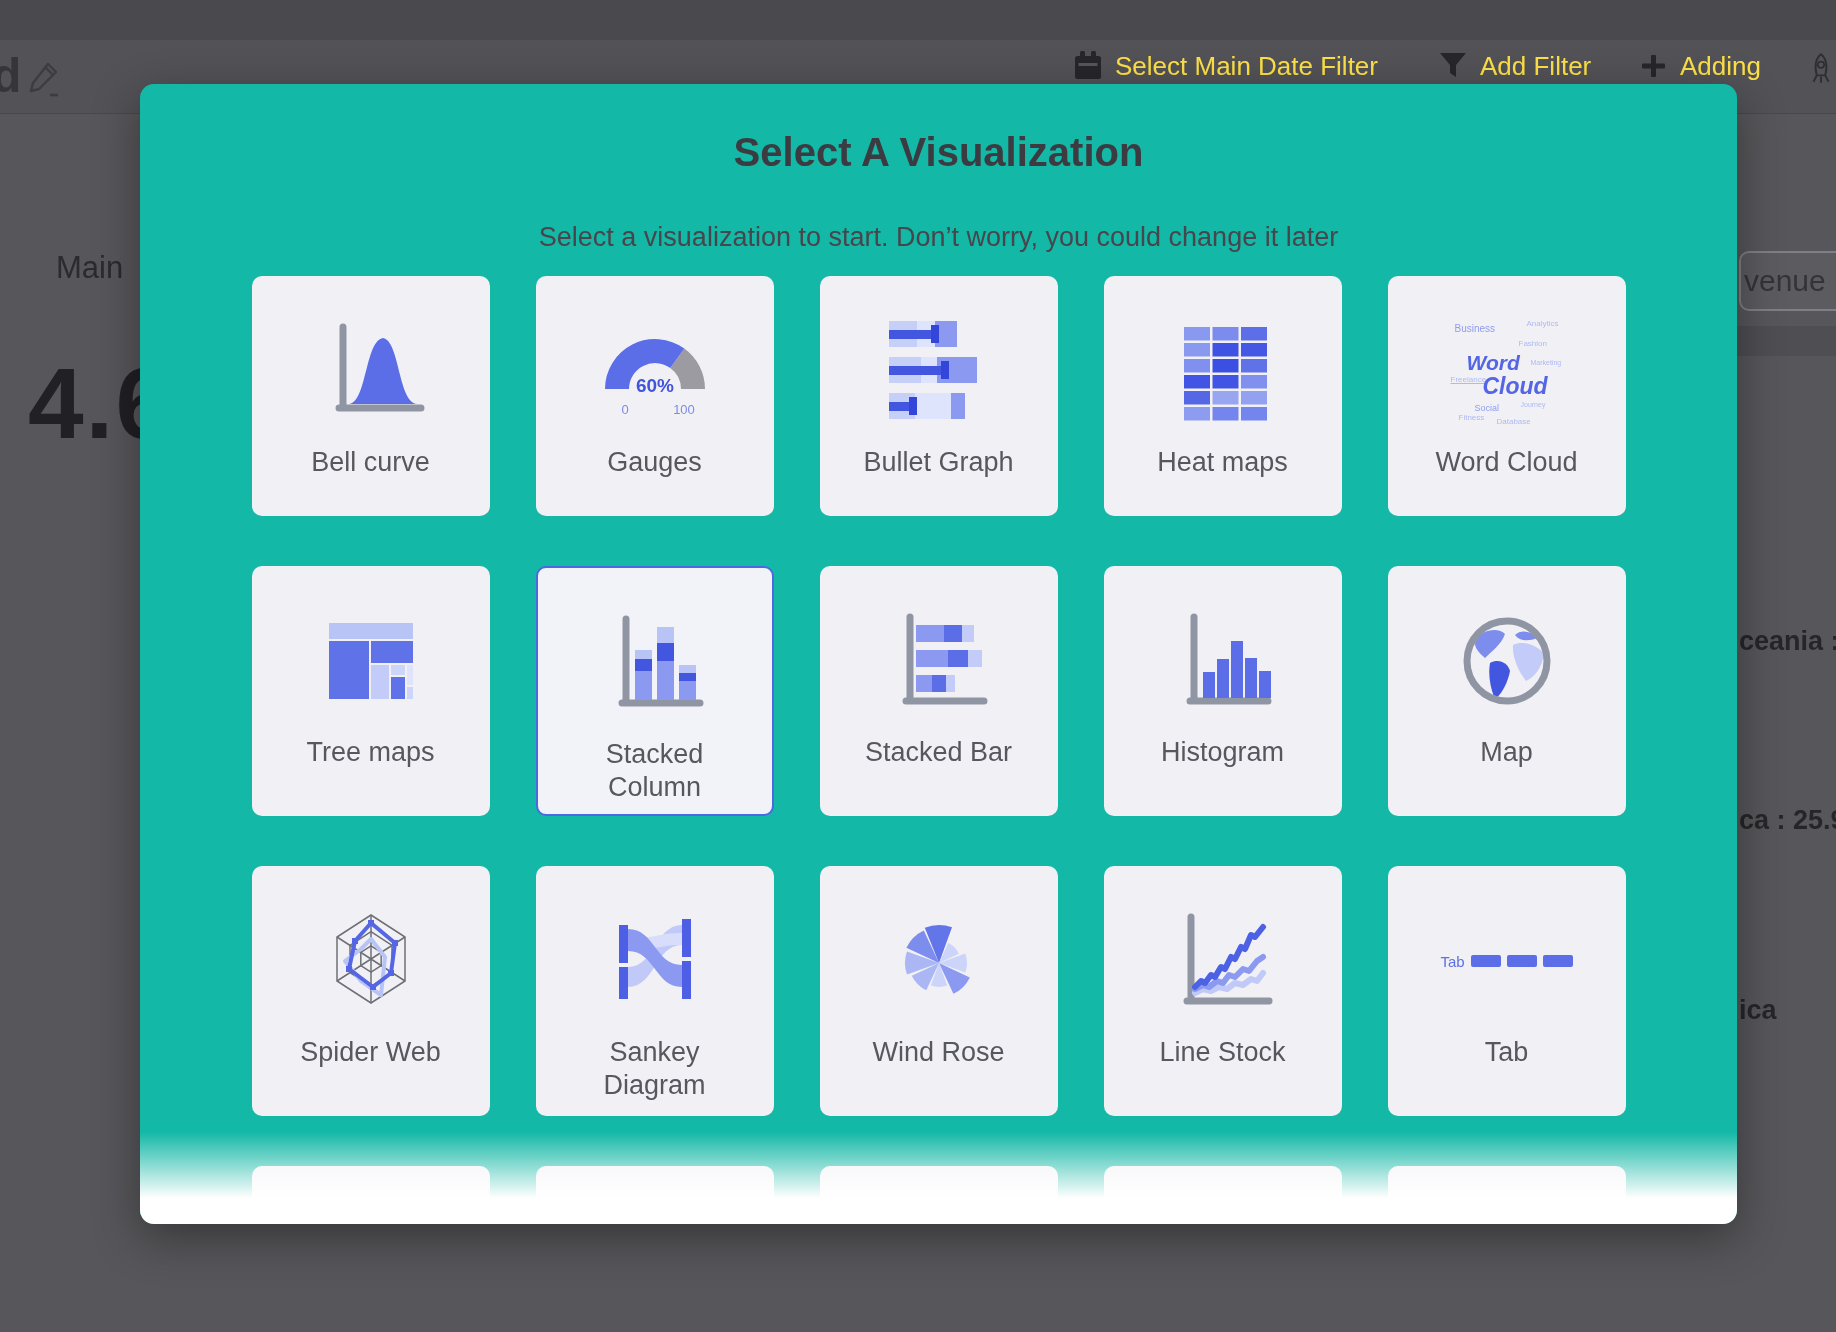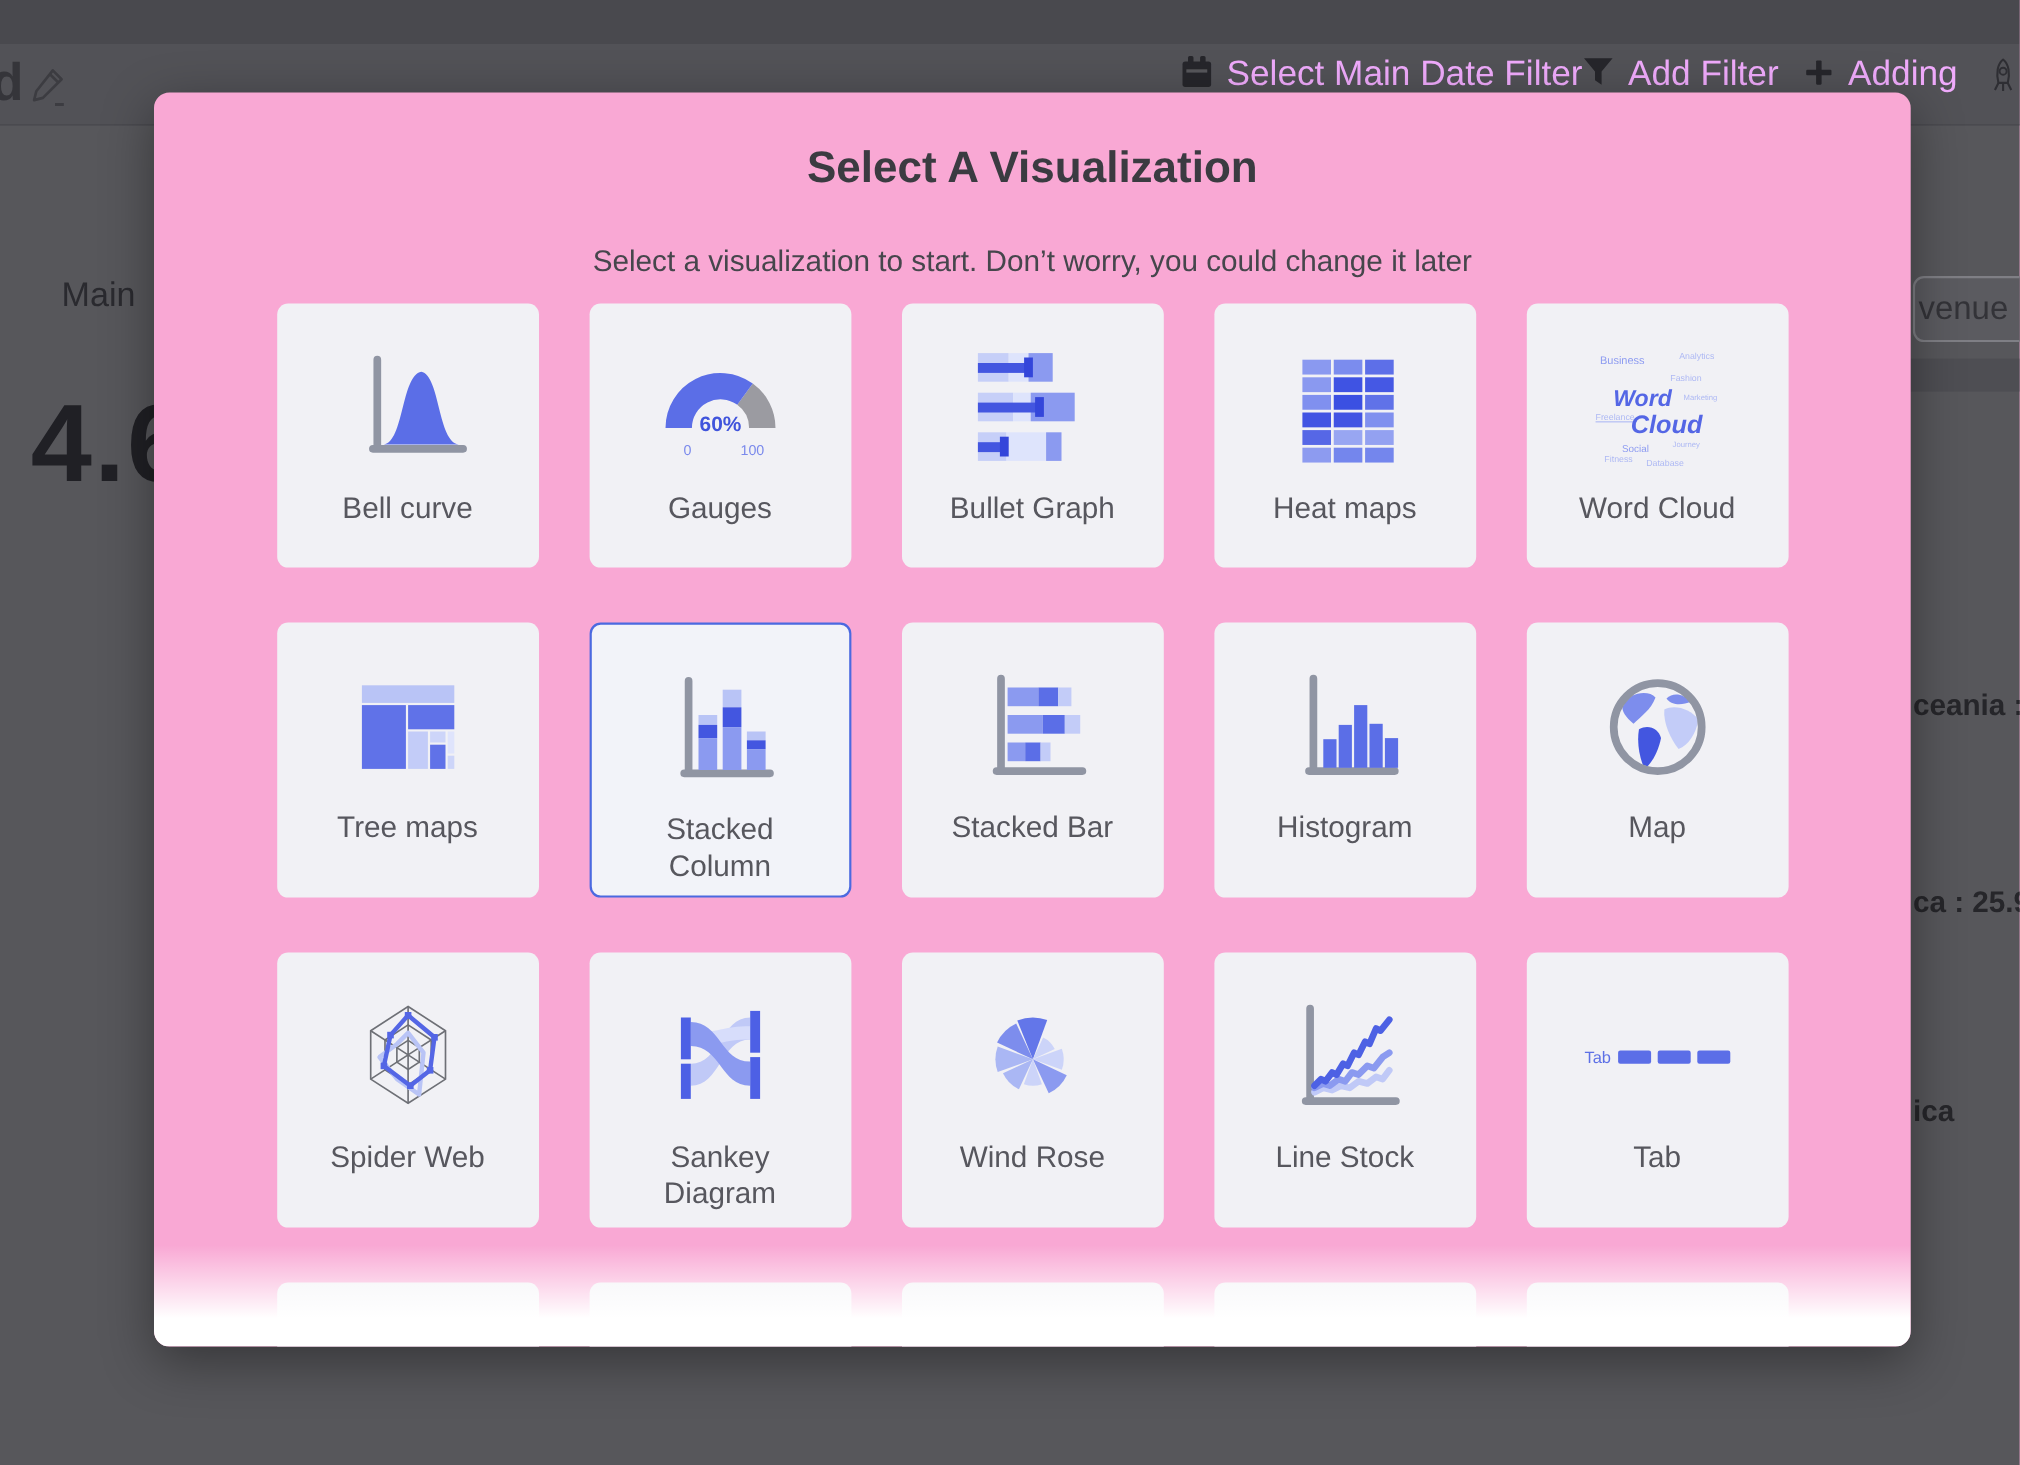--- a/index.html
+++ b/index.html
@@ -9,35 +9,35 @@
   
   .backdrop { position:absolute; inset:0; }
   .bg-strip-top { position:absolute; left:0; top:0; width:1836px; height:40px; background:#49494e; }
   .bg-strip-2 { position:absolute; left:0; top:40px; width:1836px; height:74px; background:#525257; border-bottom:1px solid #48484c; }
   .bg-band-right { position:absolute; left:1700px; top:326px; width:136px; height:30px; background:#4e4e53; }
 
   .bg-title-frag { position:absolute; left:-8px; top:48px; font-size:48px; font-weight:700; color:#35353a; }
   .bg-edit { position:absolute; left:26px; top:60px; width:34px; height:38px; }
 
   .bg-toolbar-item { position:absolute; top:48px; height:36px; display:flex; align-items:center; gap:12px;
-    font-size:32px; font-weight:500; color:#f0abfc; white-space:nowrap; }
+    font-size:26px; font-weight:500; color:#fde047; white-space:nowrap; }
   .tb-icon { width:30px; height:32px; flex:0 0 auto; }
 
   .bg-kpi-label { position:absolute; left:56px; top:250px; font-size:31px; color:#2a2a2f; white-space:nowrap; }
   .bg-kpi-value { position:absolute; left:28px; top:346px; font-size:100px; font-weight:700; color:#202025; letter-spacing:2px; white-space:nowrap; }
 
   .bg-venue-btn { position:absolute; left:1739px; top:251px; width:120px; height:60px;
     border:2px solid #7f7f85; border-radius:10px; background:#5b5b60;
     font-size:30px; color:#333338; display:flex; align-items:center; padding-left:3px; white-space:nowrap; }
   .bg-legend { position:absolute; left:1739px; font-size:27px; font-weight:700; color:#26262a; white-space:nowrap; }
   .bg-legend.l1 { top:626px; } .bg-legend.l2 { top:805px; } .bg-legend.l3 { top:995px; }
 
   
   .modal { position:absolute; left:140px; top:84px; width:1597px; height:1140px;
-    background:#f9a8d4; border-radius:14px; overflow:hidden;
+    background:#14b8a6; border-radius:14px; overflow:hidden;
     box-shadow:0 14px 46px rgba(0,0,0,0.38); }
   .modal-title { margin-top:46px; text-align:center; font-size:40px; line-height:44px; font-weight:700; color:#3b3b41; }
   .modal-subtitle { margin-top:47px; text-align:center; font-size:27px; line-height:32px; color:#46464c; }
 
   .viz-grid { width:1374px; margin:23px auto 0; display:grid;
     grid-template-columns:repeat(5,238px); grid-template-rows:240px 250px 250px 250px;
     column-gap:46px; row-gap:50px; }
 
   .card { background:#f1f1f5; border-radius:10px; display:flex; flex-direction:column; align-items:center;
     padding-top:36px; cursor:pointer; }

